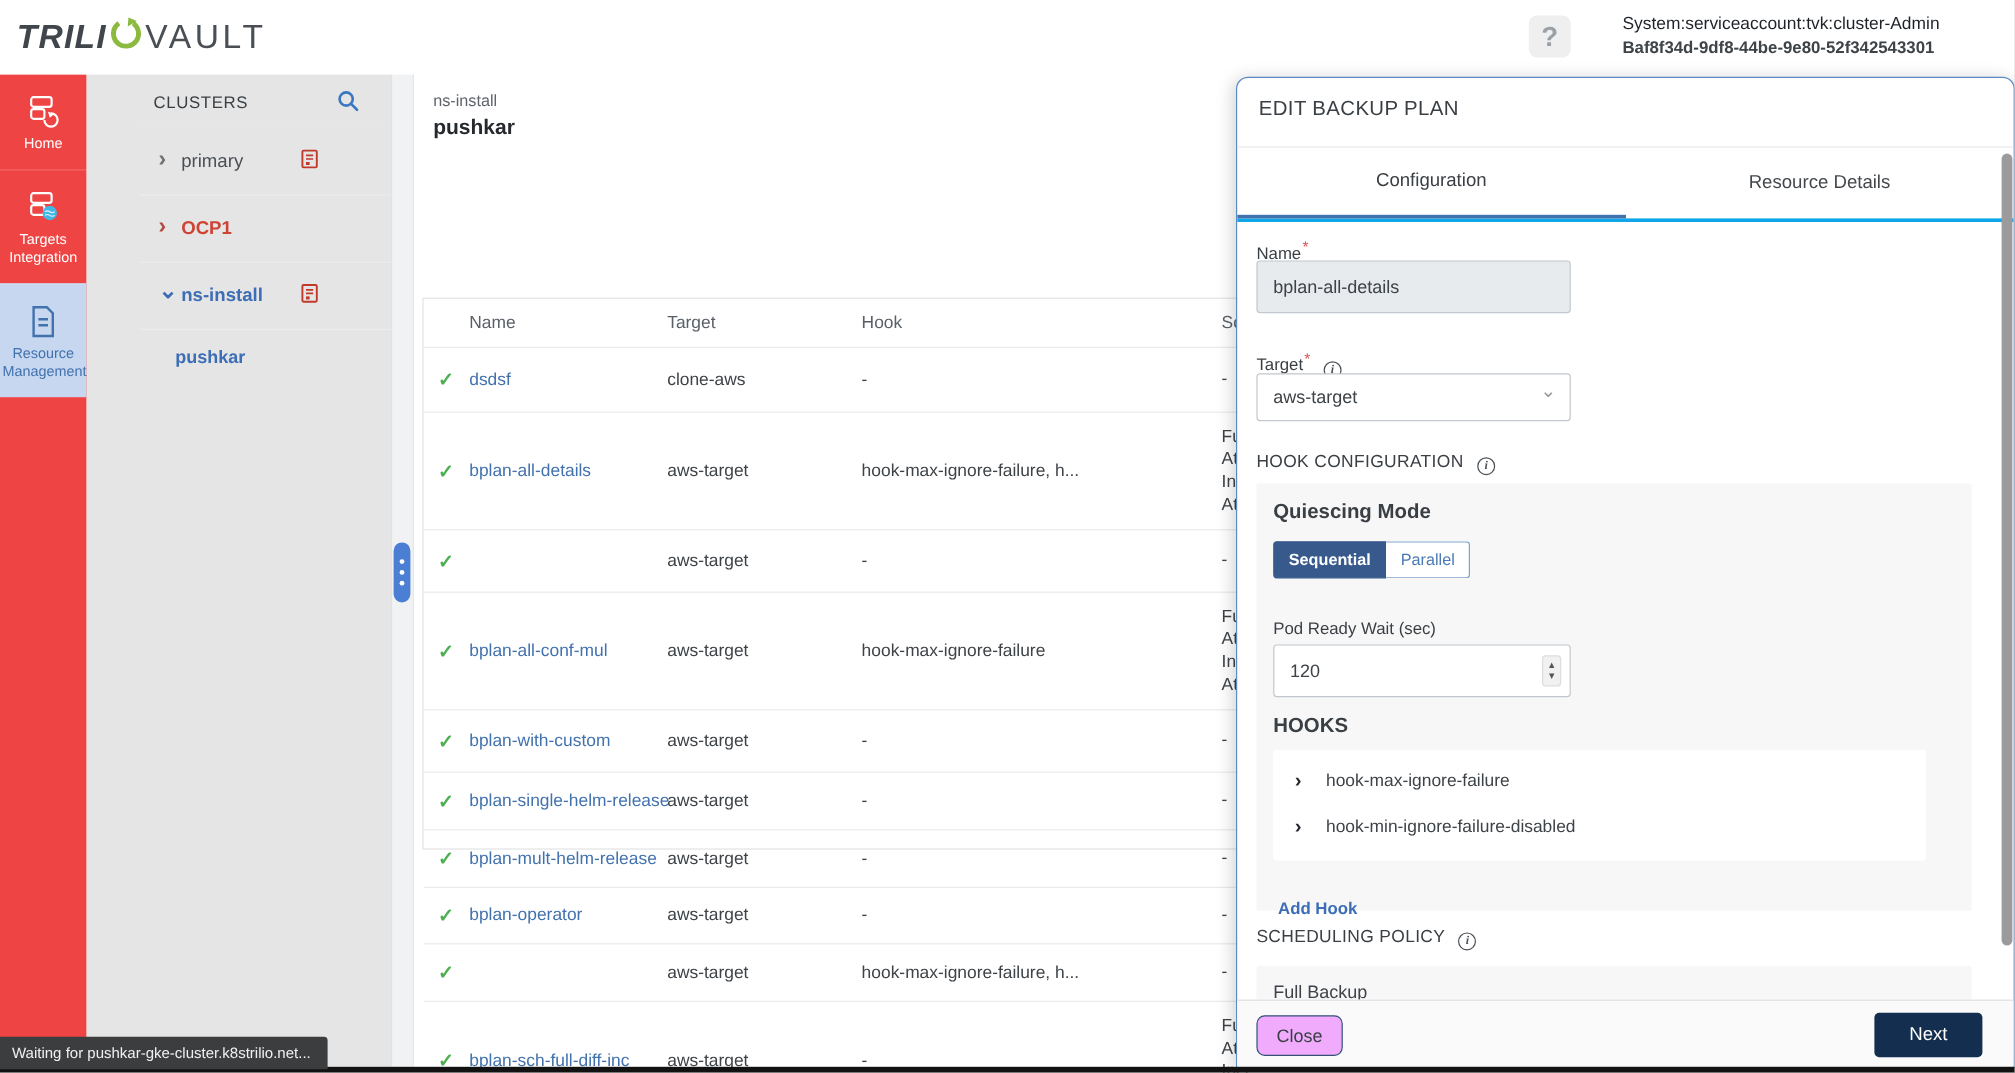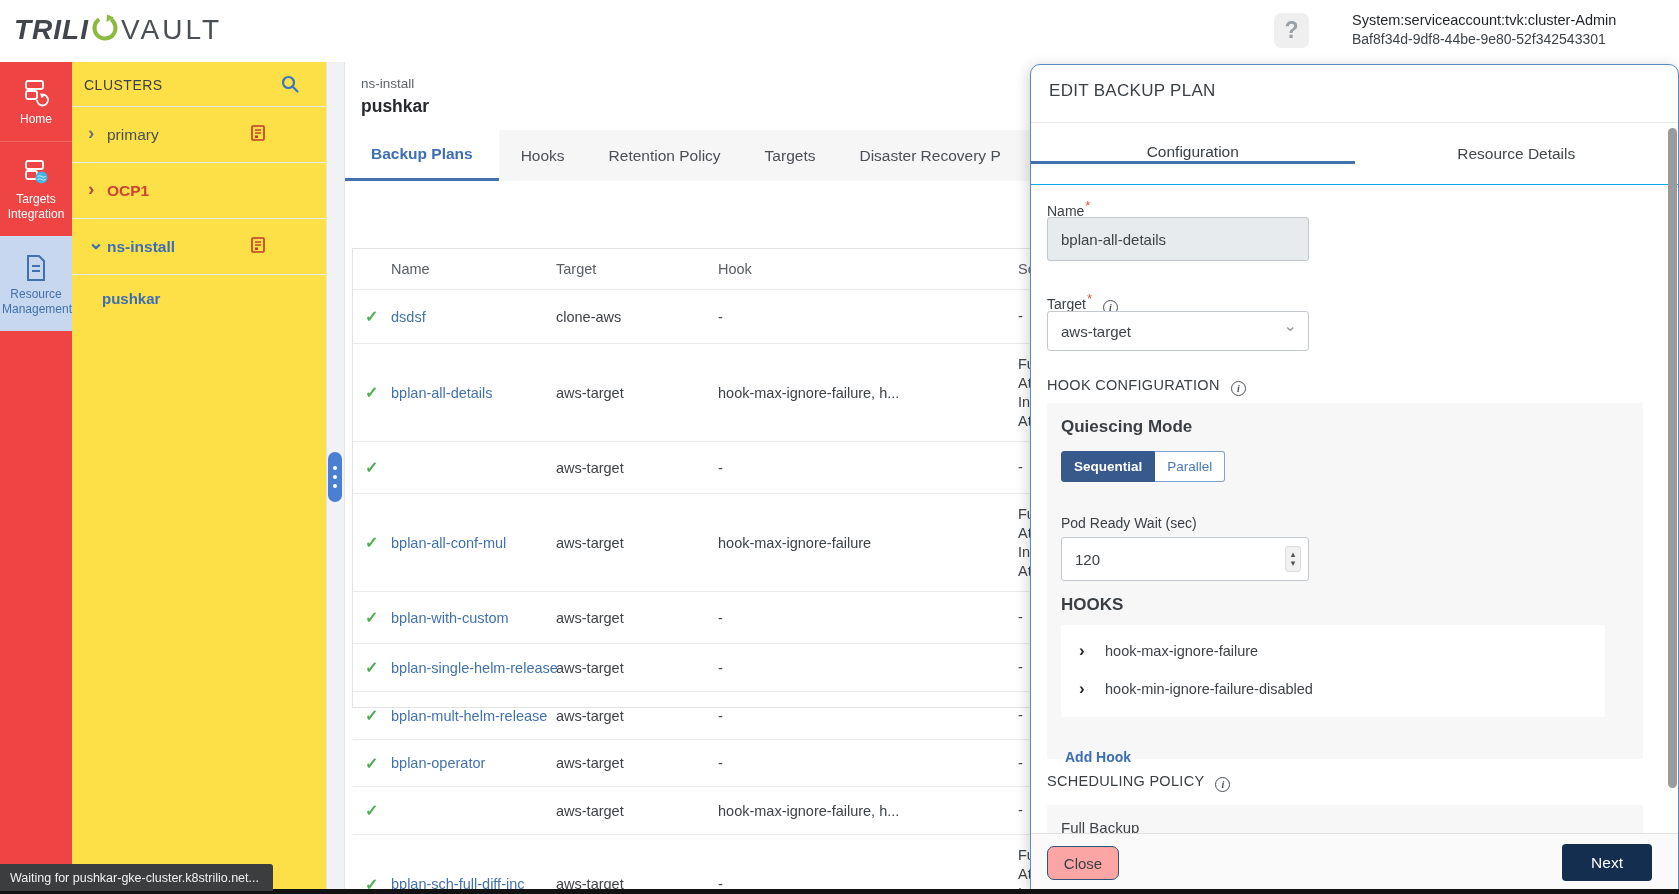--- a/index.html
+++ b/index.html
@@ -10,32 +10,32 @@
   
   .topbar { position:absolute; left:0; top:0; width:1679px; height:62px; background:#fff; z-index:5; }
   .logo { position:absolute; left:14px; top:13px; display:flex; align-items:center; }
   .logo-trili { font-size:28px; font-weight:700; color:#41464d; letter-spacing:1px;font-style:italic; }
   .logo-vault { font-size:28px; font-weight:300; color:#4a4f55; letter-spacing:3px; }
   .logo-o { margin:0 1px; }
   .help-btn { position:absolute; left:1274px; top:13px; width:35px; height:35px; background:#efefef; border-radius:7px;
               display:flex; align-items:center; justify-content:center; font-size:23px; font-weight:700; color:#9aa0a6; cursor:pointer; }
   .user-info { position:absolute; right:15px; top:12px; text-align:left; width:312px; }
   .user-name { font-size:14.5px; font-weight:400; color:#1f2328; }
-  .user-id { font-size:14px; color:#3e4348; margin-top:3px; }
+  .user-id { font-size:14px; color:#3e4348; margin-top:3px;font-weight:bold; }
 
   
   .rail { position:absolute; left:0; top:62px; width:72px; height:827px; background:#ef4444; z-index:4; }
   .rail-item { position:relative; width:72px; text-align:center; color:#fff; cursor:pointer; }
   .rail-item + .rail-item { border-top:1px solid rgba(255,255,255,0.18); }
   .rail-item .ric { display:block; margin:16px auto 4px auto; }
   .rail-label { font-size:12px; line-height:15px; padding:0 2px 14px 2px; }
   .rail-item.active { background:#c6d7ef; color:#4272ae; }
 
   
-  .clusters { position:absolute; left:72px; top:62px; width:255px; height:827px; background:#fde047; border-right:1px solid #e2e2e2; z-index:3; }
+  .clusters { position:absolute; left:72px; top:62px; width:255px; height:827px; background:#e5e5e5; border-right:1px solid #e2e2e2; z-index:3;padding-left:44px; }
   .cl-head { position:relative; height:45px; border-bottom:1px solid #e6e6e6; }
   .cl-title { position:absolute; left:12px; top:15px; font-size:14px; letter-spacing:0.5px; color:#3a3f44; }
   .cl-search { position:absolute; right:26px; top:12px; cursor:pointer; }
   .tree-row { position:relative; height:56px; border-bottom:1px solid #ececec; cursor:pointer; }
   .tree-caret { position:absolute; left:16px; top:50%; transform:translateY(-58%); font-size:19px; font-weight:700; color:#6b7075; }
   .tree-caret.down { transform:translateY(-68%) rotate(0deg); }
   .tree-label { position:absolute; left:35px; top:50%; transform:translateY(-50%); font-size:15.5px; color:#4b5056; }
   .tree-row.ocp .tree-caret { color:#b0493e; }
   .tree-row.ocp .tree-label { color:#cf4335; font-weight:600; }
   .tree-row.nsinstall .tree-caret { color:#3d6eb5; }
@@ -67,21 +67,21 @@
   .tc.c1 { left:38px; width:160px; }
   .tc.c1 span { color:#4272ae; cursor:pointer; }
   .tc.c2 { left:203px; width:150px; }
   .tc.c3 { left:365px; width:295px; }
   .tc.c4 { left:665px; width:120px; white-space:pre-line; line-height:19px; }
 
   
   .panel { position:absolute; left:1030px; top:64px; width:649px; height:826px; background:#fff;
            border:1px solid #5b8ac4; border-radius:10px 10px 0 0; box-shadow:-2px 2px 14px rgba(0,0,0,0.18); z-index:10; overflow:hidden; }
   .p-title { position:absolute; left:18px; top:16px; font-size:17px; color:#3a3f44; letter-spacing:0.3px; }
-  .p-tabs { position:absolute; left:0; top:57px; width:100%; height:63px; display:flex; border-top:1px solid #e8e8e8; border-bottom:1px solid #0ea5e9;align-items:center; }
+  .p-tabs { position:absolute; left:0; top:57px; width:100%; height:63px; display:flex; border-top:1px solid #e8e8e8; border-bottom:3px solid #0ea5e9; }
   .p-tab { flex:1; display:flex; align-items:center; justify-content:center; font-size:15.5px; color:#44484c; cursor:pointer; }
   .p-tab.active { border-bottom:3px solid #4272ae; color:#3a3f44; }
   .p-label { position:absolute; font-size:14px; color:#3a3f44; }
   .req { color:#d9534f; font-size:13px; vertical-align:super; margin-left:1px; }
   .info-i { display:inline-flex; align-items:center; justify-content:center; width:15px; height:15px; border:1.4px solid #4b5056; border-radius:50%;
             font-size:10px; font-family:"Liberation Serif", serif; font-style:italic; font-weight:700; color:#4b5056; margin-left:7px; vertical-align:-2px; }
   .p-input { position:absolute; left:16px; width:262px; height:44px; border:1px solid #c2c8cd; border-radius:3px;
              font-size:15px; color:#3e4348; padding:0 13px; font-family:"Liberation Sans", sans-serif; }
   .p-input.filled { background:#e8ebee; }
   .p-select { position:absolute; left:16px; top:246px; width:262px; height:40px; background:#fff; border:1px solid #c2c8cd; border-radius:3px; cursor:pointer; }
@@ -100,21 +100,21 @@
   .stepper { position:absolute; right:8px; top:9px; width:16px; height:26px; background:#f1f1f1; border:1px solid #ddd; border-radius:3px;
              display:flex; flex-direction:column; align-items:center; justify-content:center; line-height:9px; font-size:9px; color:#555; cursor:pointer; }
   .hooks-h { position:absolute; left:30px; top:530px; font-size:17px; font-weight:600; color:#3a3f44; }
   .hooks-card { position:absolute; left:30px; top:560px; width:544px; height:92px; background:#fff; border-radius:2px; }
   .hook-row { position:absolute; left:0; width:100%; height:38px; cursor:pointer; }
   .hook-row .hr-chev { position:absolute; left:18px; top:8px; font-size:17px; font-weight:700; color:#26292e; }
   .hook-row .hr-label { position:absolute; left:44px; top:10px; font-size:14.5px; color:#3e4348; }
   .add-hook { position:absolute; left:34px; top:660px; font-size:14px; font-weight:600; color:#3d6eb5; cursor:pointer;margin-top:24px; }
   .fullbackup { position:absolute; left:30px; top:754px; font-size:15px; color:#3e4348; }
   .p-footer { position:absolute; left:0; top:768px; width:100%; height:58px; background:#fafafa; border-top:1px solid #e0e0e0; z-index:4; }
-  .btn-close { position:absolute; left:16px; top:12px; width:72px; height:34px; background:#fca5a5; border:1px solid #33527a; border-radius:7px;
+  .btn-close { position:absolute; left:16px; top:12px; width:72px; height:34px; background:#f0abfc; border:1px solid #33527a; border-radius:7px;
                font-size:15px; color:#3a3f44; font-family:"Liberation Sans", sans-serif; cursor:pointer; }
   .btn-next { position:absolute; right:26px; top:10px; width:90px; height:37px; background:#132e4f; border:none; border-radius:4px;
               font-size:15.5px; color:#fff; font-family:"Liberation Sans", sans-serif; cursor:pointer; }
   .p-scroll { position:absolute; right:1px; top:60px; width:9px; height:764px; }
   .p-thumb { position:absolute; left:0; top:3px; width:9px; height:660px; background:#9b9b9b; border-radius:5px; cursor:pointer; }
 
   
   .status-tip { position:absolute; left:0; top:864px; height:27px; background:#3c3d3f; color:#f0f0f0; font-size:12.5px;
                 display:flex; align-items:center; padding:0 14px 0 10px; border-radius:0 3px 0 0; z-index:20; }
   .black-bar { position:absolute; left:0; top:889px; width:1679px; height:5px; background:#121212; z-index:15; }
@@ -221,27 +221,20 @@
         <i></i>
         <i></i>
         <i></i>
       </div>
   </div>
 
   <div class="main">
     <div class="crumb">ns-install</div>
     <div class="page-title">pushkar</div>
 
-    <div class="tabbar">
-      <div class="tab active">Backup Plans</div>
-      <div class="tab">Hooks</div>
-      <div class="tab">Retention Policy</div>
-      <div class="tab">Targets</div>
-      <div class="tab">Disaster Recovery P</div>
-    </div>
 
     <div class="tbl">
       <div class="trow head">
         <span class="tc hcol c1">Name</span>
         <span class="tc hcol c2">Target</span>
         <span class="tc hcol c3">Hook</span>
         <span class="tc hcol c4">Sch</span>
       </div>
 
       <div class="trow" style="height:54px">

